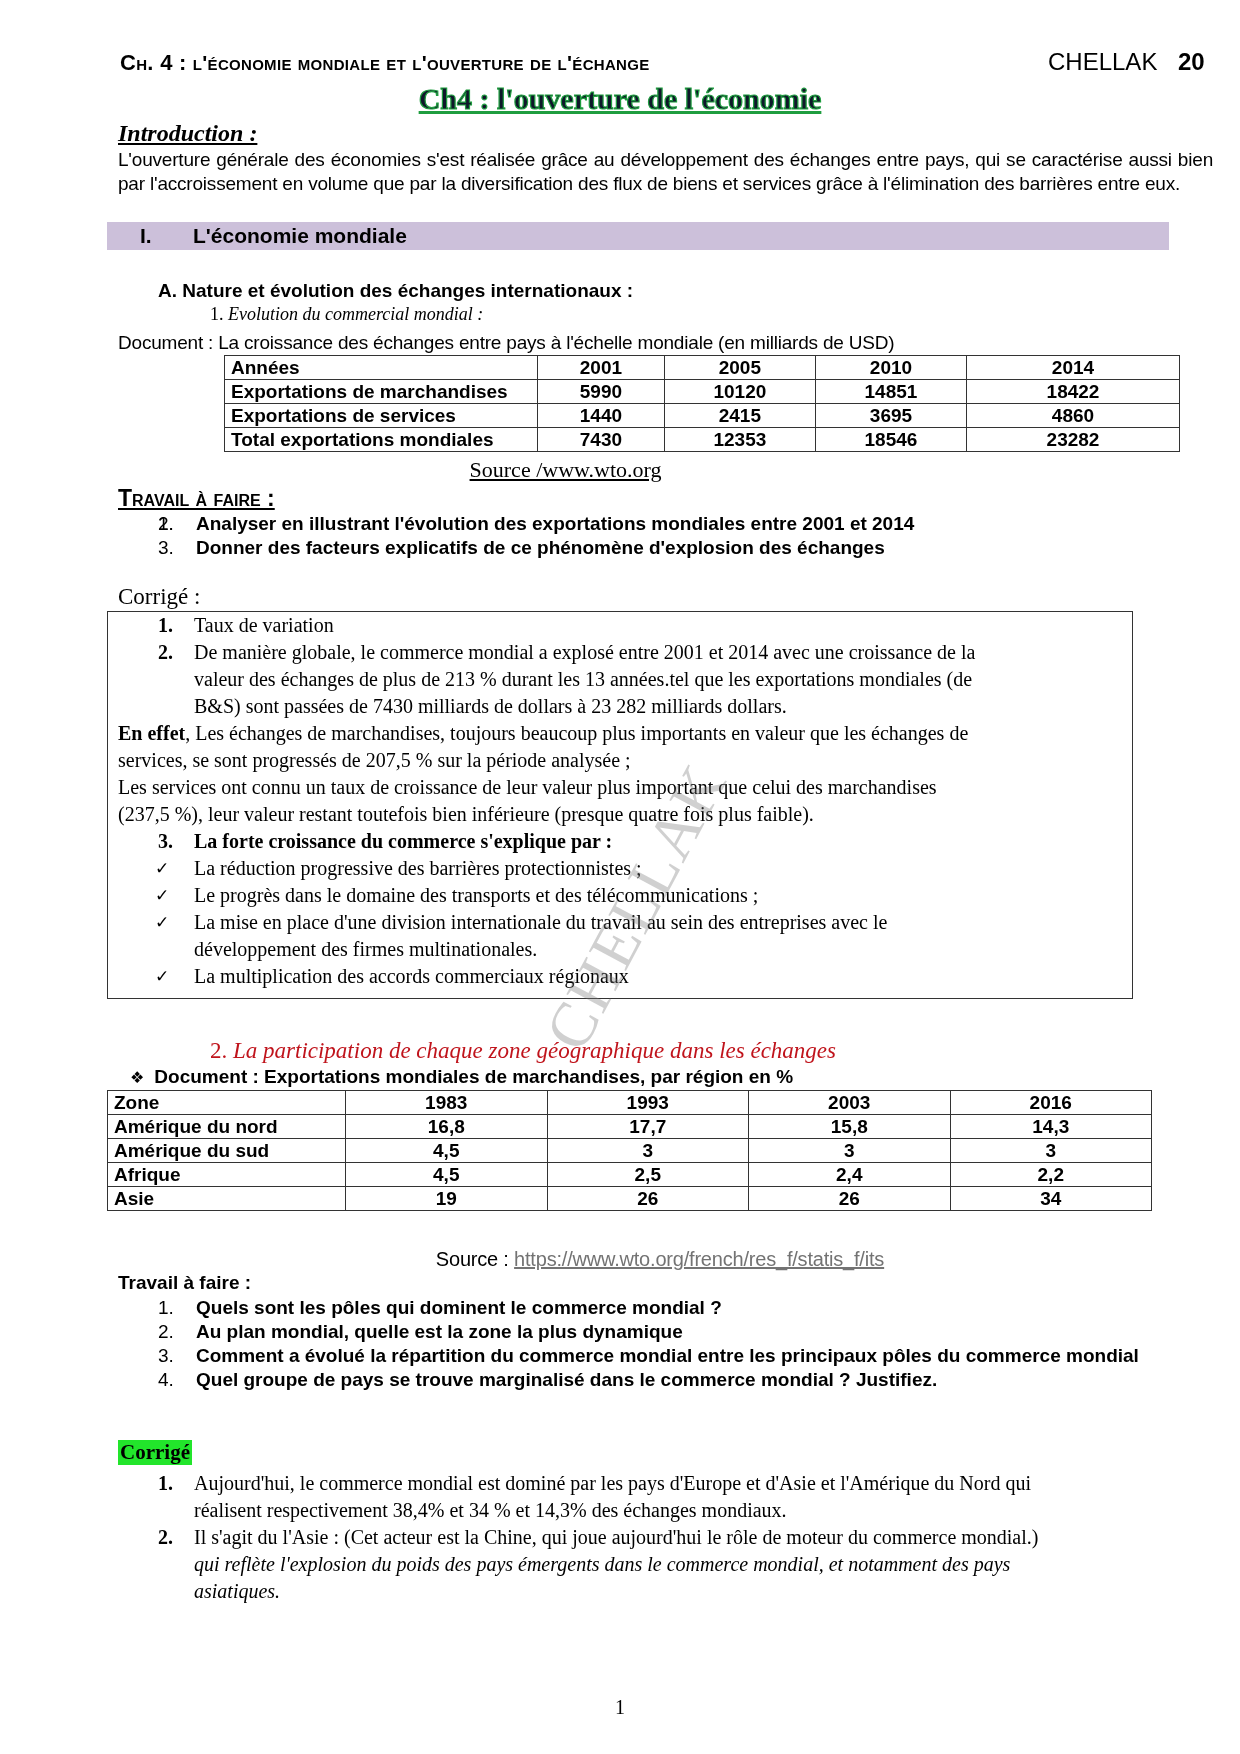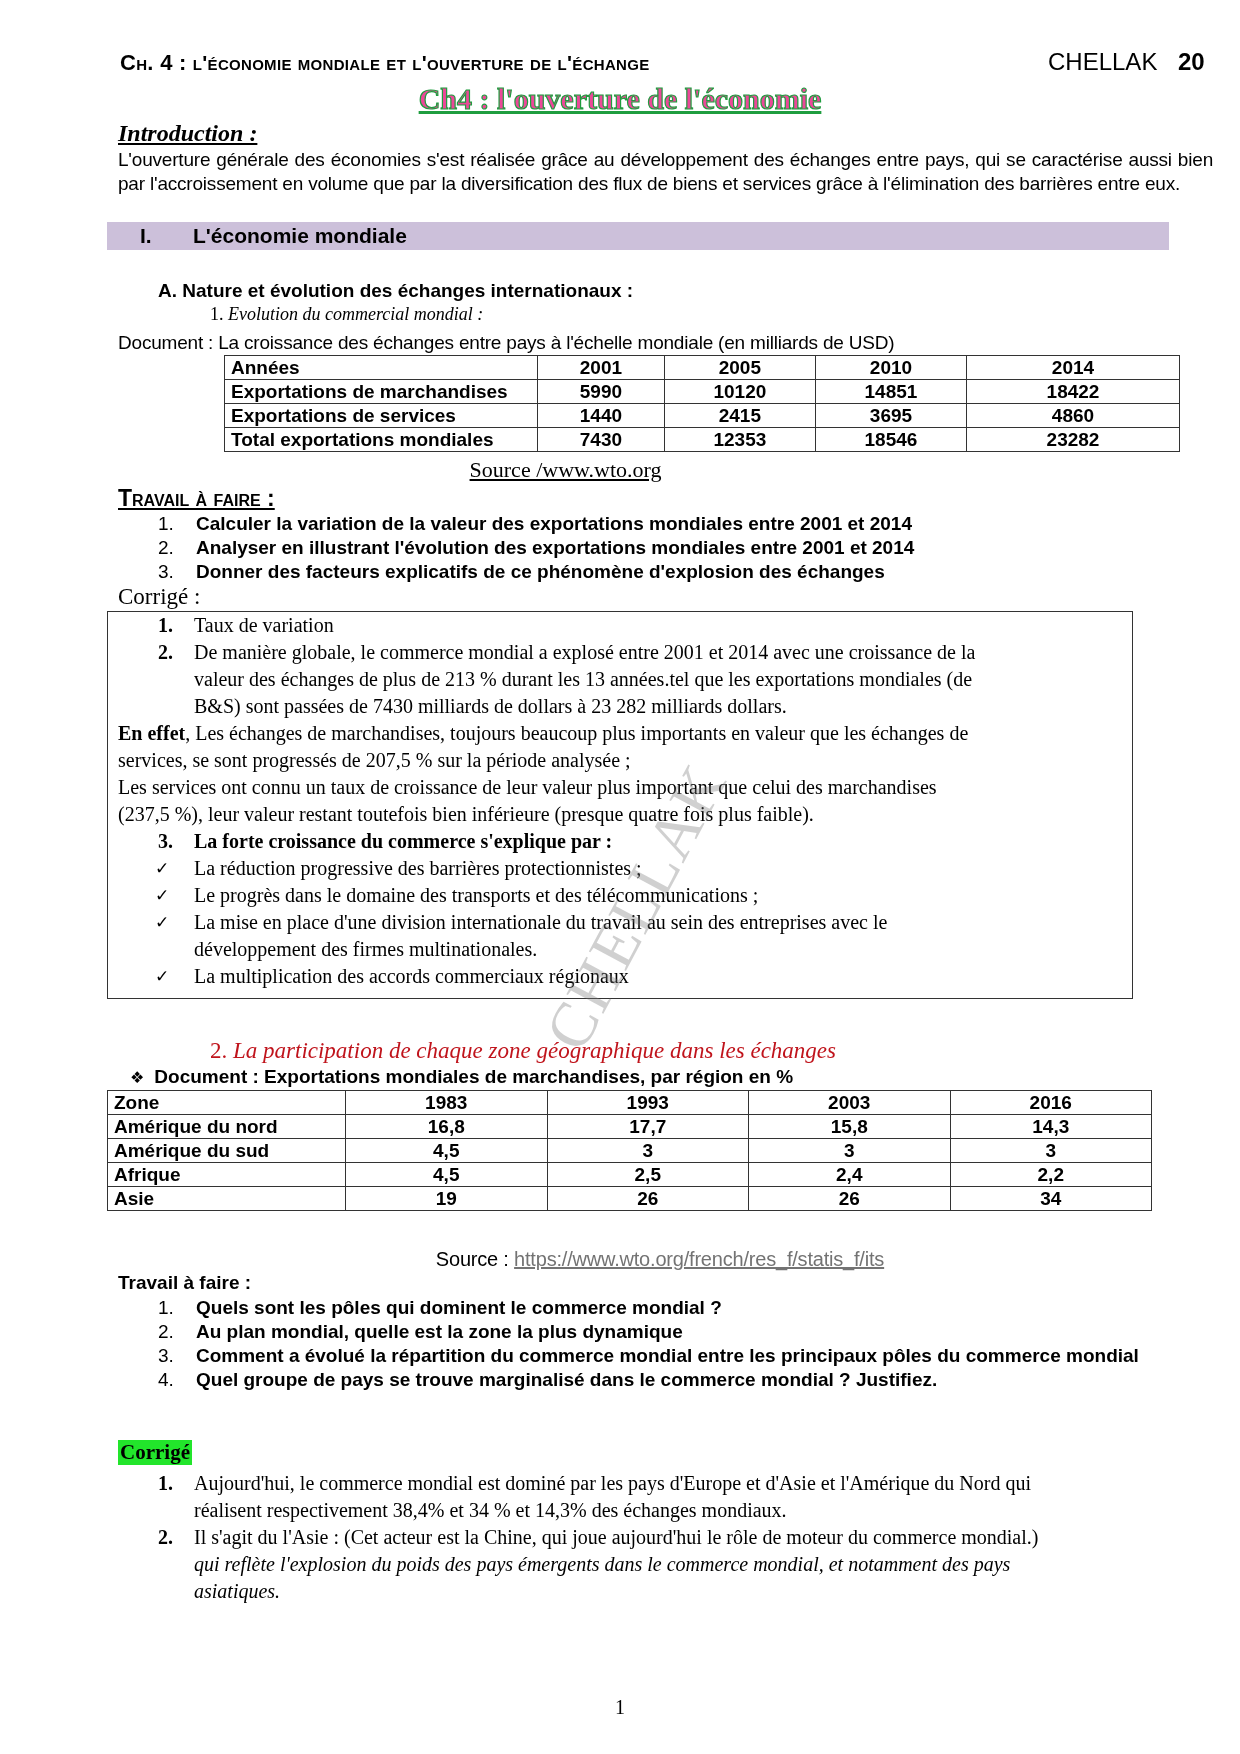--- a/index.html
+++ b/index.html
@@ -8,21 +8,21 @@
   .sans { font-family:"Liberation Sans", sans-serif; }
   .sansc { font-family:"Liberation Sans", sans-serif; letter-spacing:-0.2px; }
   .serif { font-family:"Liberation Serif", serif; }
 
   #hdr-left { left:120px; top:50px; font-size:21px; font-weight:bold; letter-spacing:0.3px; font-variant:small-caps; }
   #hdr-left .big { font-size:22px;text-align:center; }
   #hdr-author { left:1048px; top:48px; font-size:24px; }
   #hdr-num { left:1178px; top:48px; font-size:24px; font-weight:bold; }
 
   #doc-title { left:0; width:1240px; top:82px; text-align:center; }
-  #doc-title span { font-size:30px; font-weight:bold; color:#ec4899;
+  #doc-title span { font-size:30px; font-weight:bold; color:#0f172a;
     -webkit-text-stroke:1.2px #1f9d3f; text-decoration:underline; text-decoration-color:#1f9d3f;text-align:right; }
 
   #intro-title { left:118px; top:120px; font-size:24px; font-style:italic; font-weight:bold; text-decoration:underline; }
   #intro-text { left:118px; top:148px; width:1095px; font-size:19px; line-height:24px; text-align:justify; }
 
   #sec-bar { left:107px; top:222px; width:1062px; height:28px; background:#ccc0da; }
   #sec-num { left:140px; top:224px; font-size:21px; font-weight:bold; }
   #sec-title { left:193px; top:224px; font-size:21px; font-weight:bold; }
 
   #subA { left:158px; top:280px; font-size:19px; font-weight:bold; }
@@ -126,21 +126,21 @@
     <td class="c">23282</td>
   </tr>
 </tbody>
   </table>
 <div class="abs serif" id="src1">
   <span>Source  /www.wto.org</span>
 </div>
 
 <div class="abs sans" id="travail1">Travail à faire :</div>
 <ol class="q" id="q1">
-  <li><span class="num">1.</span><span>Calculer la variation de la valeur des exportations mondiales entre 2001 et 2014</span></li>
+  <li><span class="num">1.</span></li>
   <li><span class="num">2.</span><span>Analyser en illustrant  l'évolution des exportations mondiales entre 2001 et 2014</span></li>
   <li><span class="num">3.</span><span>Donner des facteurs explicatifs de ce phénomène d'explosion des échanges</span></li>
 </ol>
 
 <div class="abs serif" id="corr1-title">Corrigé :</div>
 <div class="abs" id="corr1-box"></div>
 
 <div class="ct" style="left:158px; top:612px;">
   <span class="bn">1.</span><span style="margin-left:36px">Taux de variation</span>
 </div>

